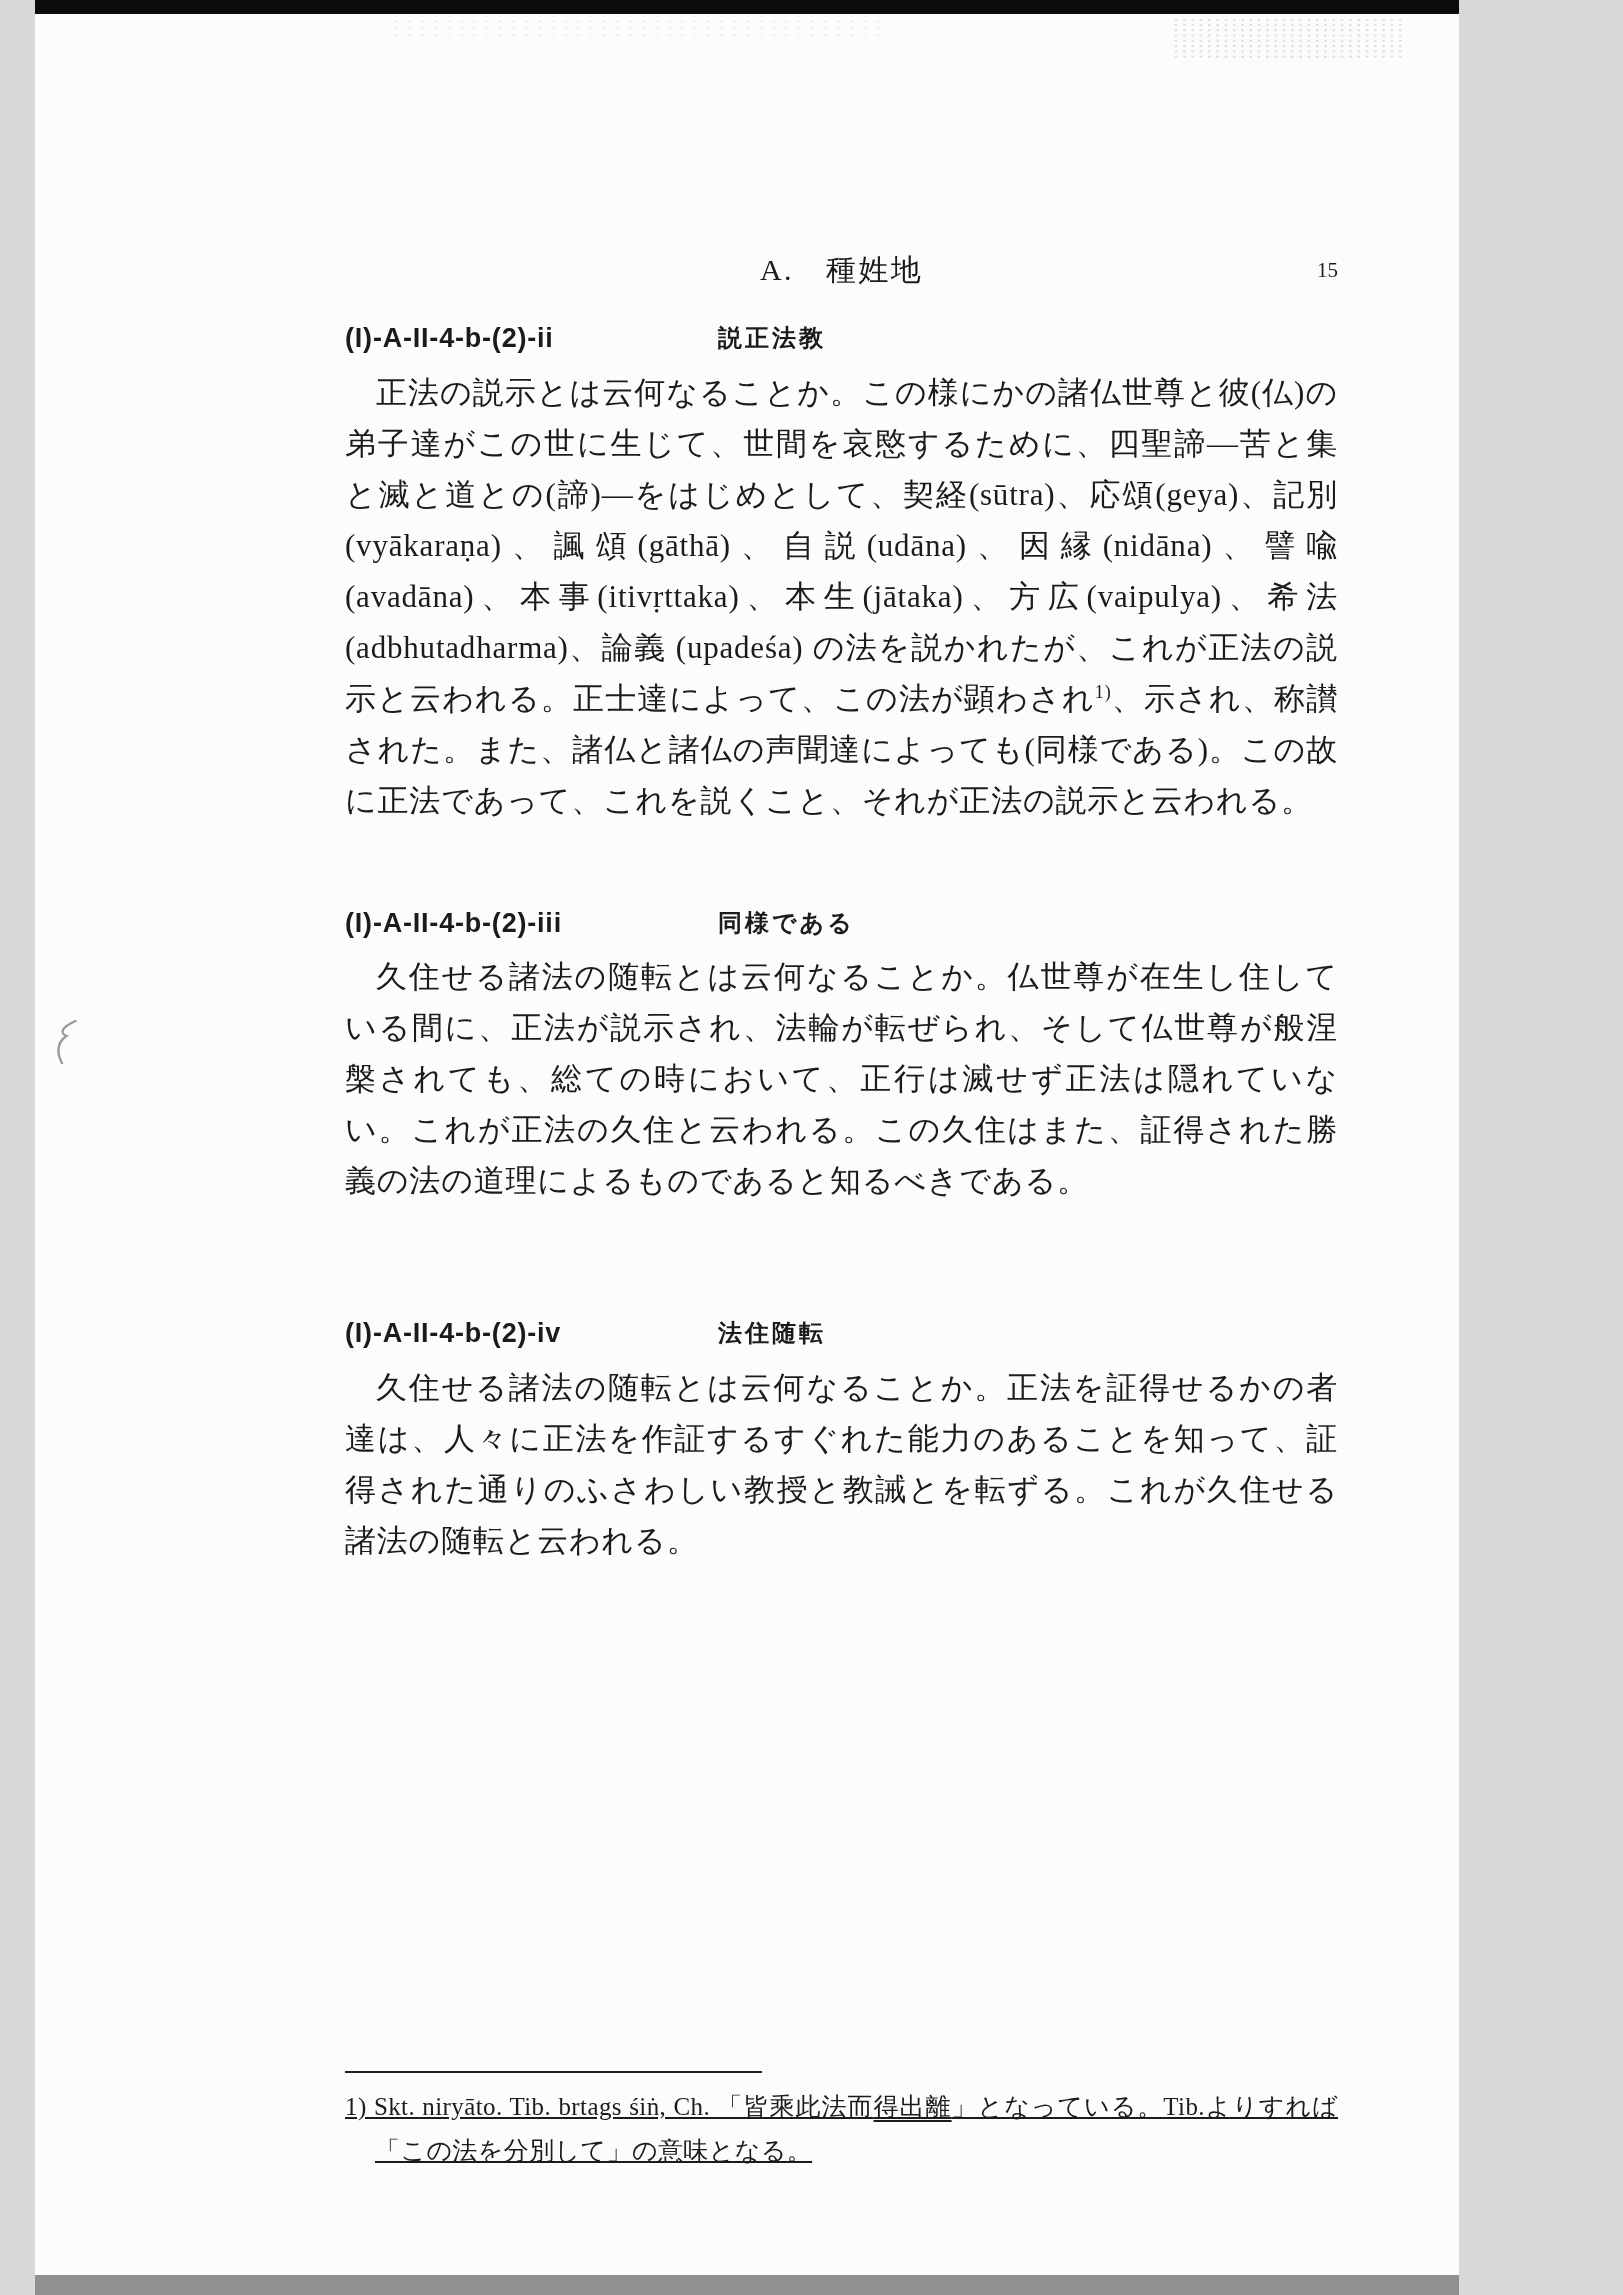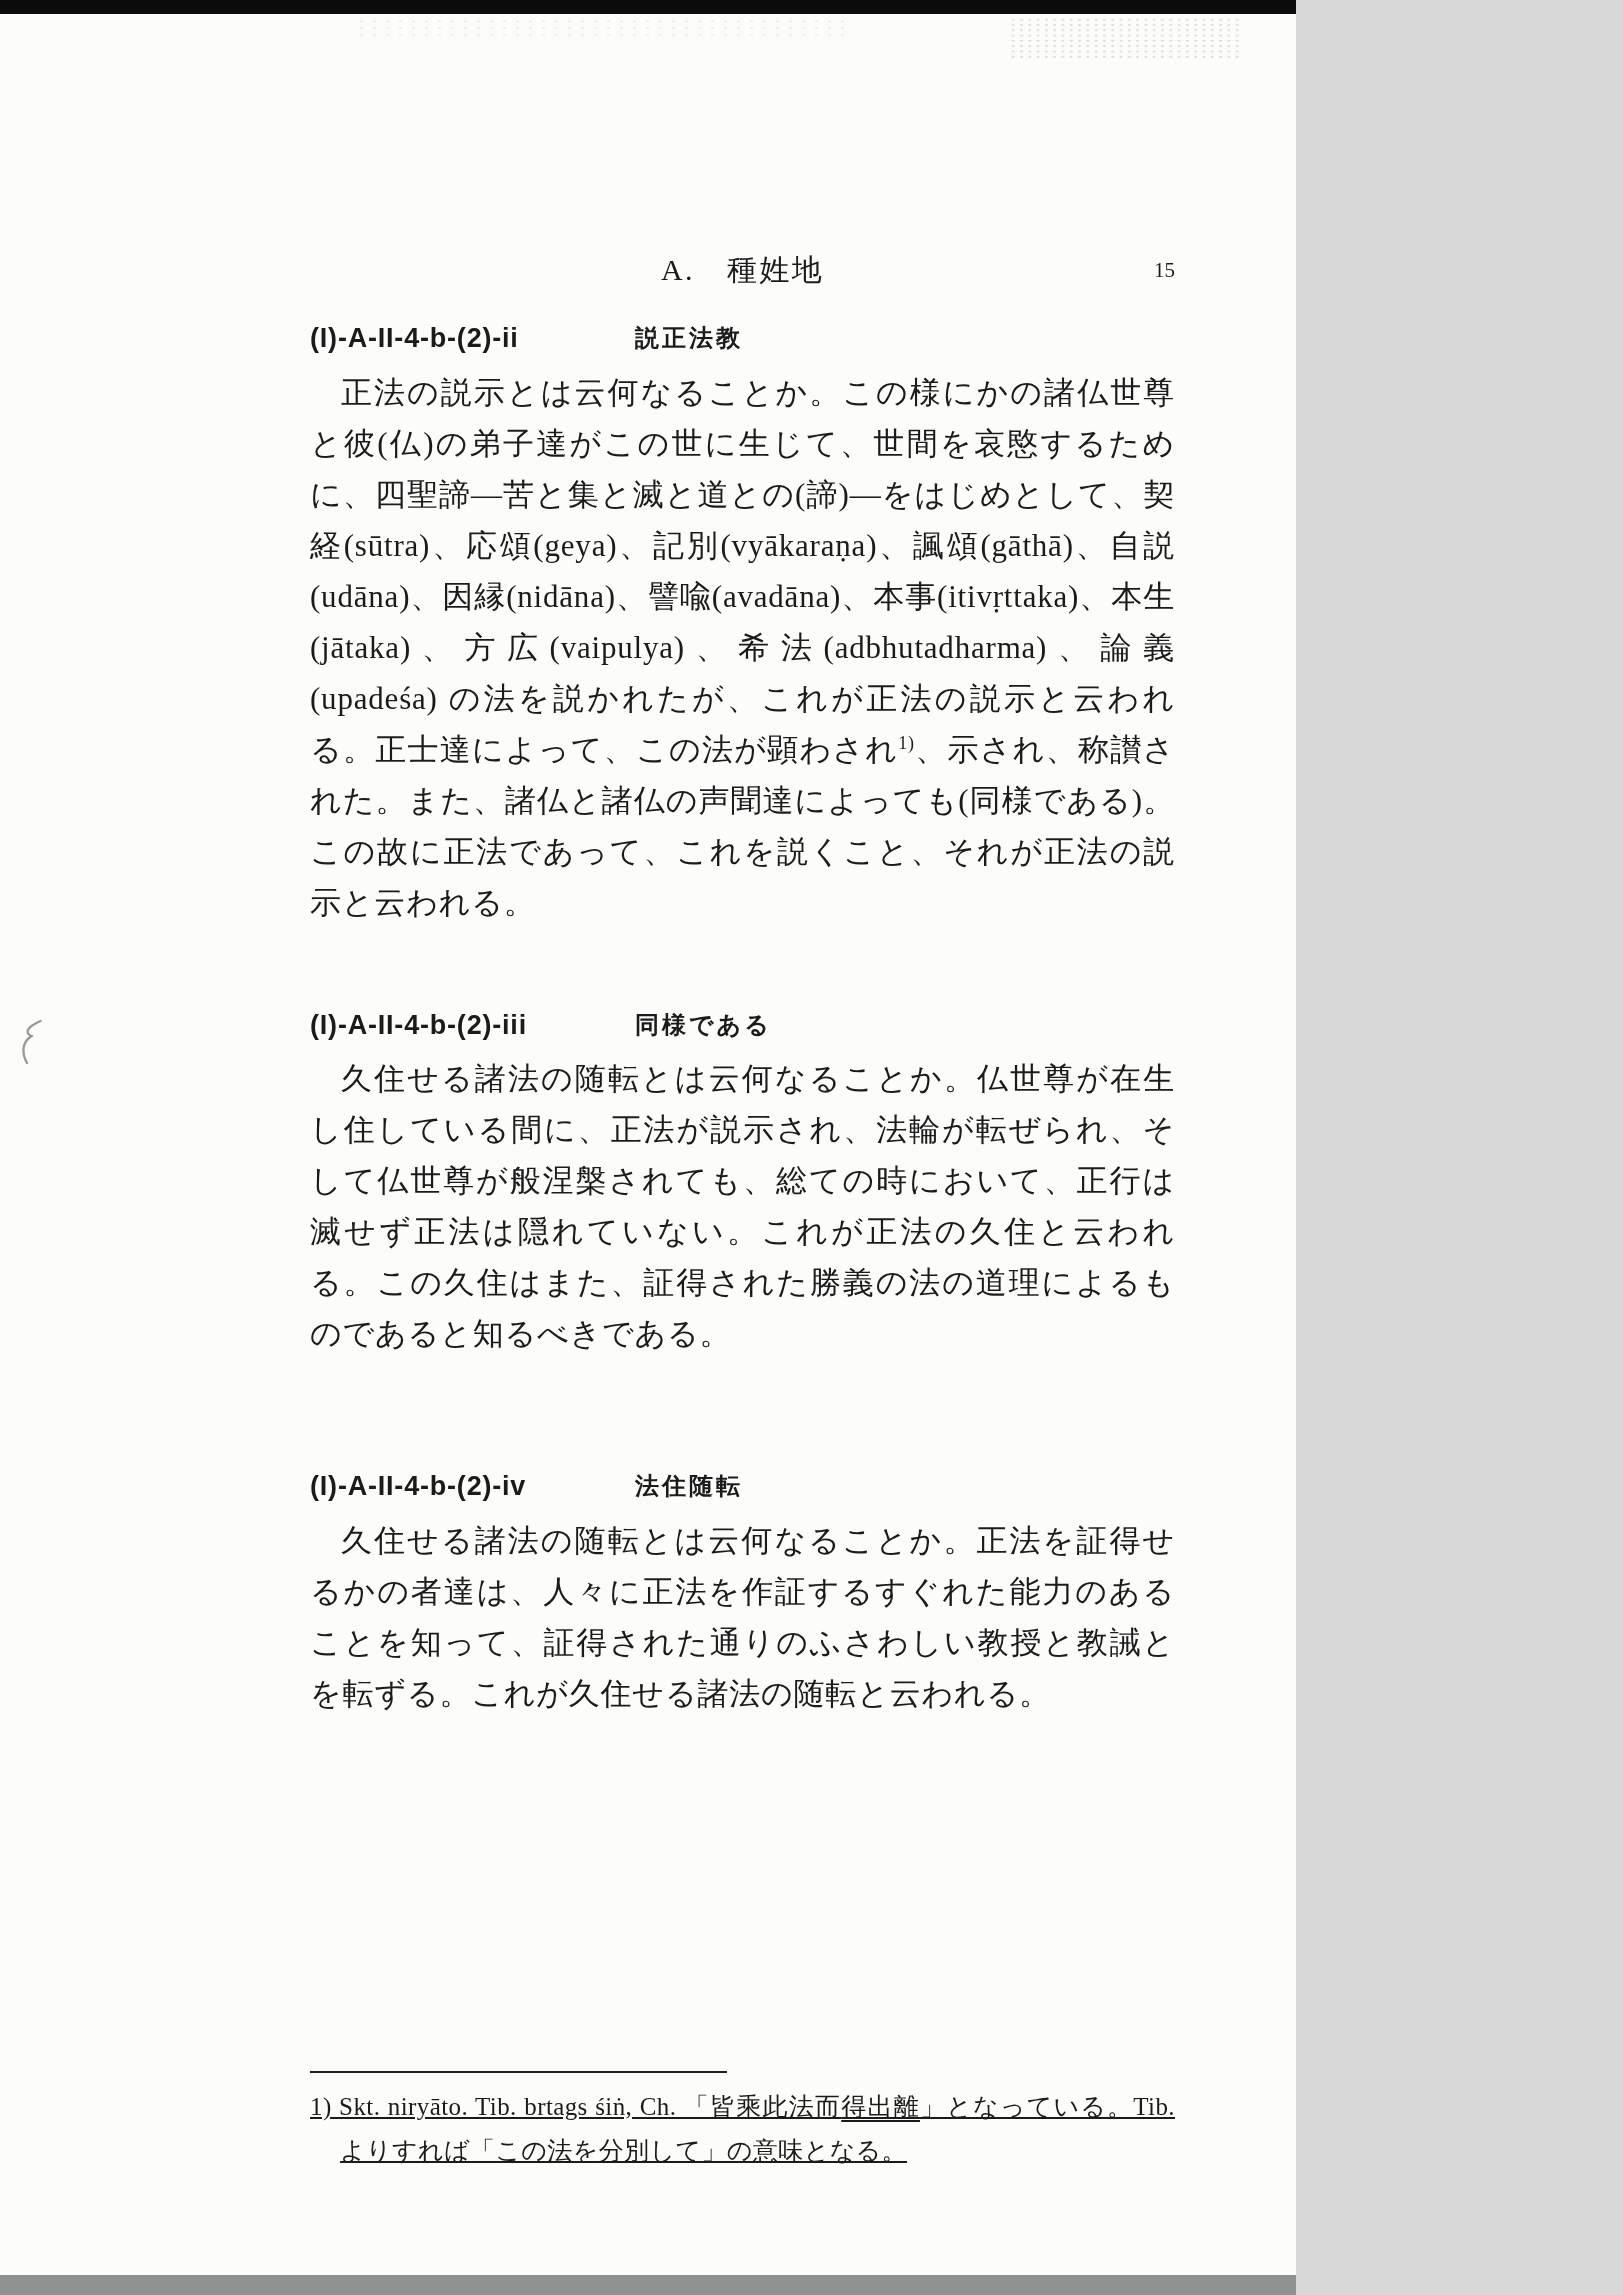--- a/index.html
+++ b/index.html
@@ -2,26 +2,27 @@
 <html lang="ja" style="font-size:12px"><head>
 <meta charset="utf-8">
 <style>
   html, body {
     margin: 0;
     padding: 0;
     background: #d8d8d8;
   }
   .page {
     position: relative;
-    width: 1296px;
+    width: 1424px;
     height: 2295px;
     background: #fcfcfa;
     color: #1b1b1b;
     font-family: "Liberation Serif", "DejaVu Serif", serif;
     overflow: hidden;
+    margin-left: 35px;
   }
 
   
   .scan-bar-top {
     position: absolute; top: 0; left: 0;
     width: 100%; height: 13.6px;
     background: #0b0b0b;
   }
   .speckles-top-mid {
     position: absolute; top: 18px; left: 355px;
@@ -65,20 +66,21 @@
     right: 0; top: 0;
     font-size: 21px;
     letter-spacing: 0;
   }
 
   .sec-head {
     display: flex;
     align-items: center;
     line-height: 42px;
     margin-bottom: 7.6px;
+    gap: 48px;
   }
   .sec-label {
     font-family: "Liberation Sans", "DejaVu Sans", sans-serif;
     font-weight: 700;
     font-size: 27px;
     letter-spacing: 0.8px;
     min-width: 325px;
   }
   .sec-title {
     font-size: 24px;

